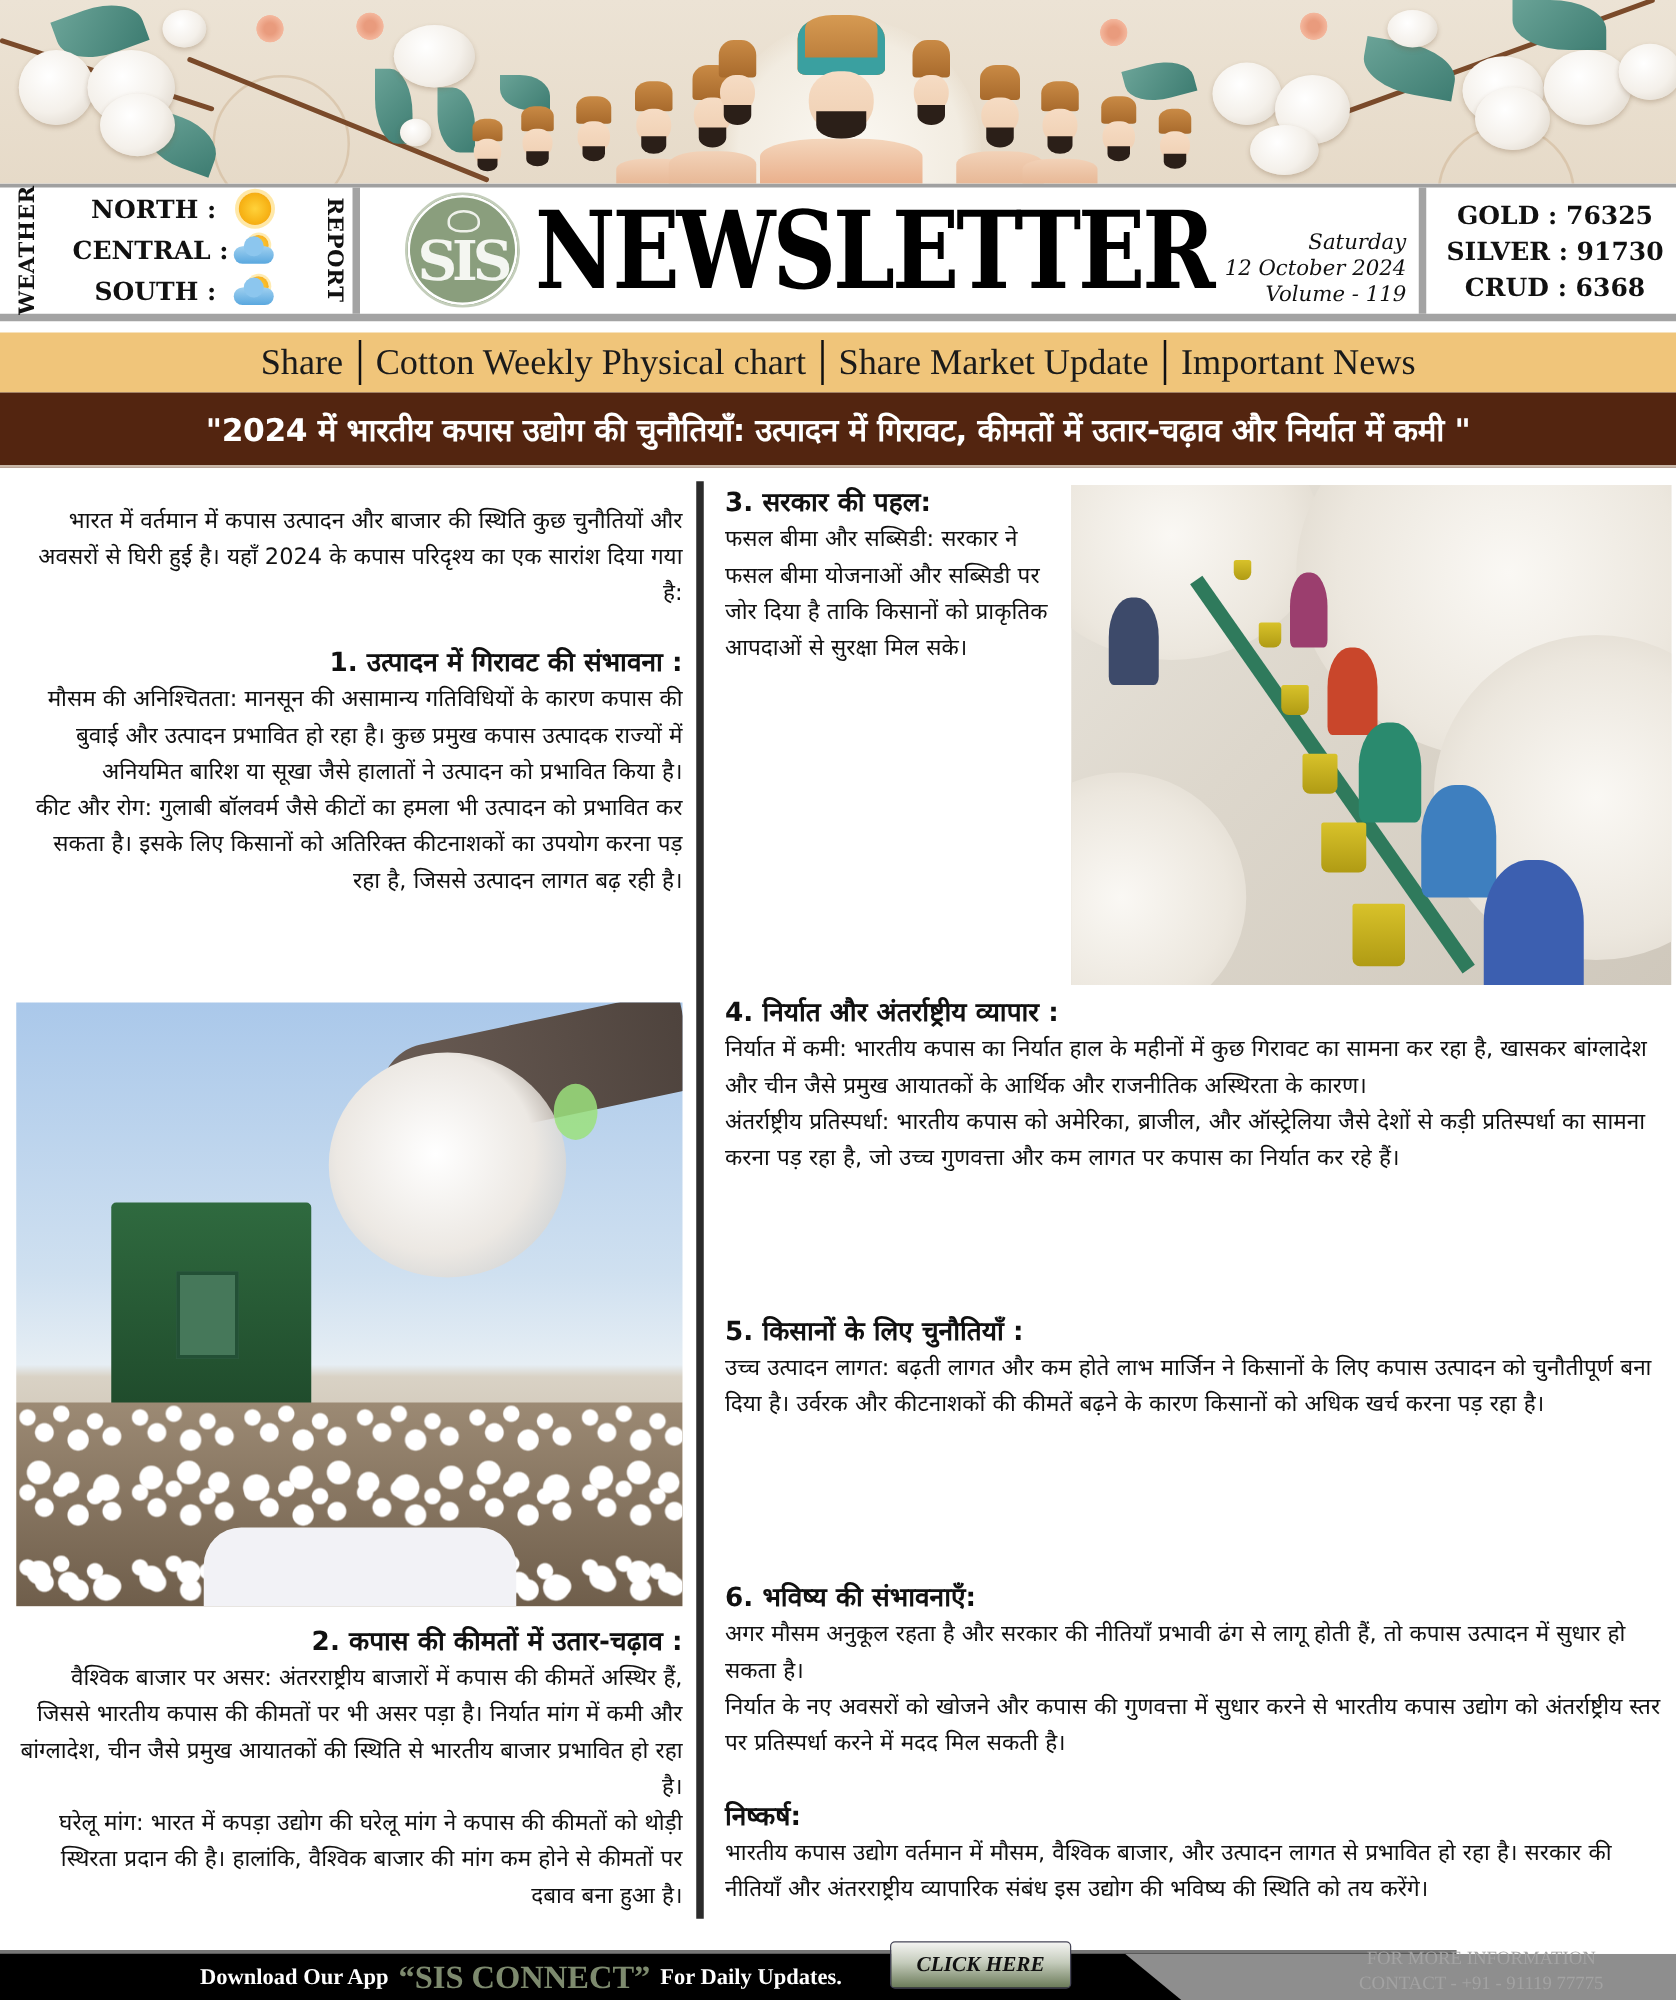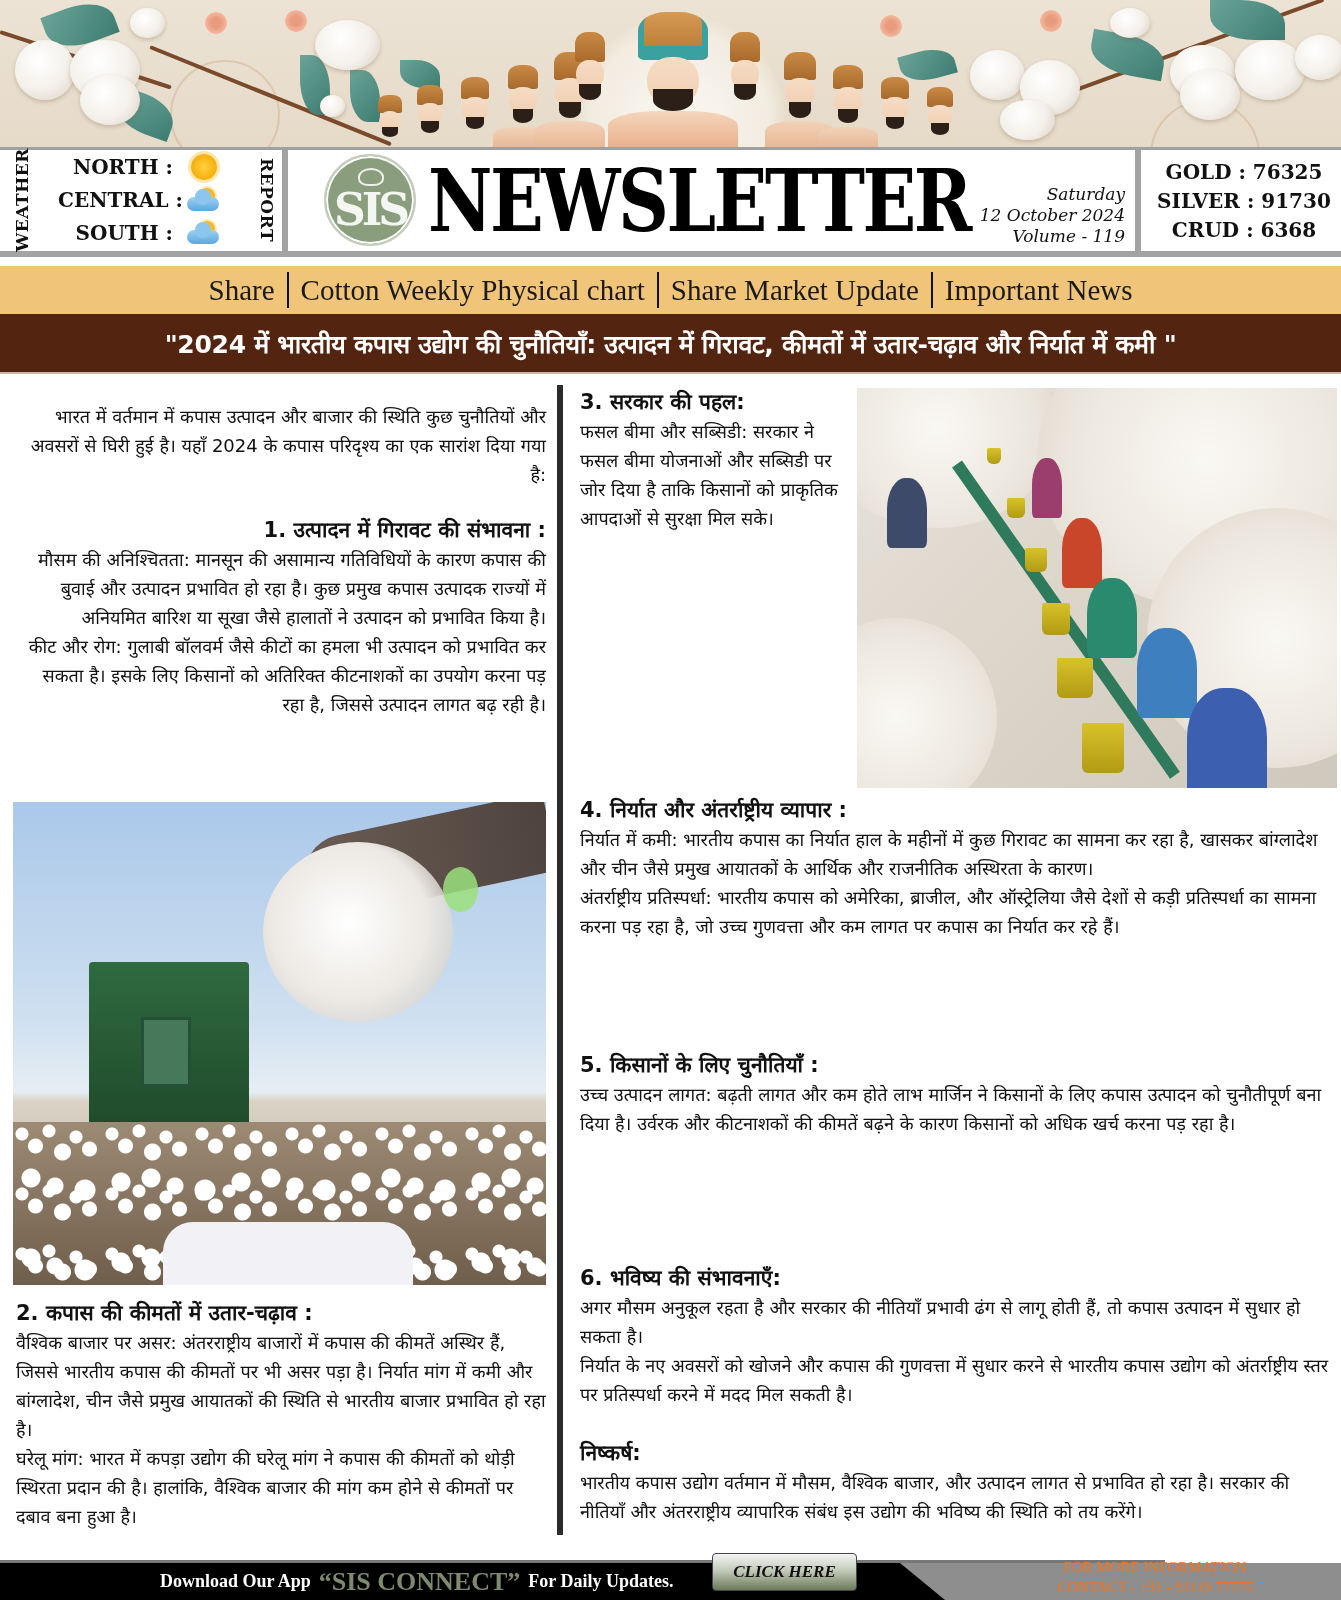--- a/index.html
+++ b/index.html
@@ -88,21 +88,21 @@
   .img-workers .bucket { position: absolute; width: 28px; height: 32px; background: linear-gradient(180deg, #d8c22a, #b09b14); border-radius: 2px 2px 6px 6px; }
   .img-workers .bench { position: absolute; height: 12px; background: #2f7a5c; transform-origin: left center; }
 
   
   .footer { position: absolute; left: 0; top: 1560px; width: 1165px; height: 40px; background: #000; border-top: 3px solid #777; }
   .footer .dl { position: absolute; left: 160px; top: 0; height: 37px; display: flex; align-items: center; white-space: nowrap; }
   .footer .dl .a { font-family: "Liberation Serif", serif; font-weight: bold; font-size: 18px; color: #fff; }
   .footer .dl .b { font-family: "Liberation Serif", serif; font-weight: bold; font-size: 26px; color: #7d8a6e; margin: 0 8px; }
   .footer .grey { position: absolute; left: 900px; top: 0; width: 441px; height: 37px; background: #8e8e8e; clip-path: polygon(0 0, 100% 0, 100% 100%, 45px 100%); }
   .footer .click { position: absolute; left: 712px; top: -10px; width: 145px; height: 38px; border-radius: 4px; background: linear-gradient(180deg, #f4f4f2 0%, #c4cbbb 45%, #6b7b59 100%); border: 1px solid #445; display: flex; align-items: center; justify-content: center; font-family: "Liberation Serif", serif; font-weight: bold; font-style: italic; font-size: 17px; color: #111; cursor: pointer; }
-  .footer .info { position: absolute; left: 1000px; top: -6px; width: 310px; text-align: center; font-family: "Liberation Serif", serif; font-size: 15px; line-height: 20px; color: #f97316; }
+  .footer .info { position: absolute; left: 1030px; top: -6px; width: 310px; text-align: center; font-family: "Liberation Serif", serif; font-size: 15px; line-height: 20px; color: #a3a3a3; }
 </style>
 </head>
 <body>
 
 <div class="banner">
   <div class="mandala" style="left:170px;top:60px;width:110px;height:110px;"></div>
   <div class="mandala" style="left:1150px;top:100px;width:110px;height:110px;"></div>
   <div class="branch" style="left:0;top:30px;width:180px;transform:rotate(18deg);"></div>
   <div class="branch" style="left:150px;top:45px;width:260px;transform:rotate(22deg);"></div>
   <div class="branch" style="left:1070px;top:90px;width:270px;transform:rotate(-20deg);"></div>
@@ -274,21 +274,21 @@
 <div class="img-harvest">
   <div class="hand"></div>
   <div class="fluff"></div>
   <div class="glare"></div>
   <div class="machine"></div>
   <div class="cab"></div>
   <div class="field"></div>
   <div class="sack"></div>
 </div>
 
-<div style="position:absolute;left:16px;top:1298px;width:530px;">
+<div style="position:absolute;left:16px;top:1298px;width:530px;text-align:right;">
   <h3 class="sec">2. कपास की कीमतों में उतार-चढ़ाव :</h3>
   <p class="body">वैश्विक बाजार पर असर: अंतरराष्ट्रीय बाजारों में कपास की कीमतें अस्थिर हैं, जिससे भारतीय कपास की कीमतों पर भी असर पड़ा है। निर्यात मांग में कमी और बांग्लादेश, चीन जैसे प्रमुख आयातकों की स्थिति से भारतीय बाजार प्रभावित हो रहा है।</p>
   <p class="body">घरेलू मांग: भारत में कपड़ा उद्योग की घरेलू मांग ने कपास की कीमतों को थोड़ी स्थिरता प्रदान की है। हालांकि, वैश्विक बाजार की मांग कम होने से कीमतों पर दबाव बना हुआ है।</p>
 </div>
 
 <div style="position:absolute;left:580px;top:387px;width:270px;">
   <h3 class="sec">3. सरकार की पहल:</h3>
   <p class="body">फसल बीमा और सब्सिडी: सरकार ने फसल बीमा योजनाओं और सब्सिडी पर जोर दिया है ताकि किसानों को प्राकृतिक आपदाओं से सुरक्षा मिल सके।</p>
 </div>
 

